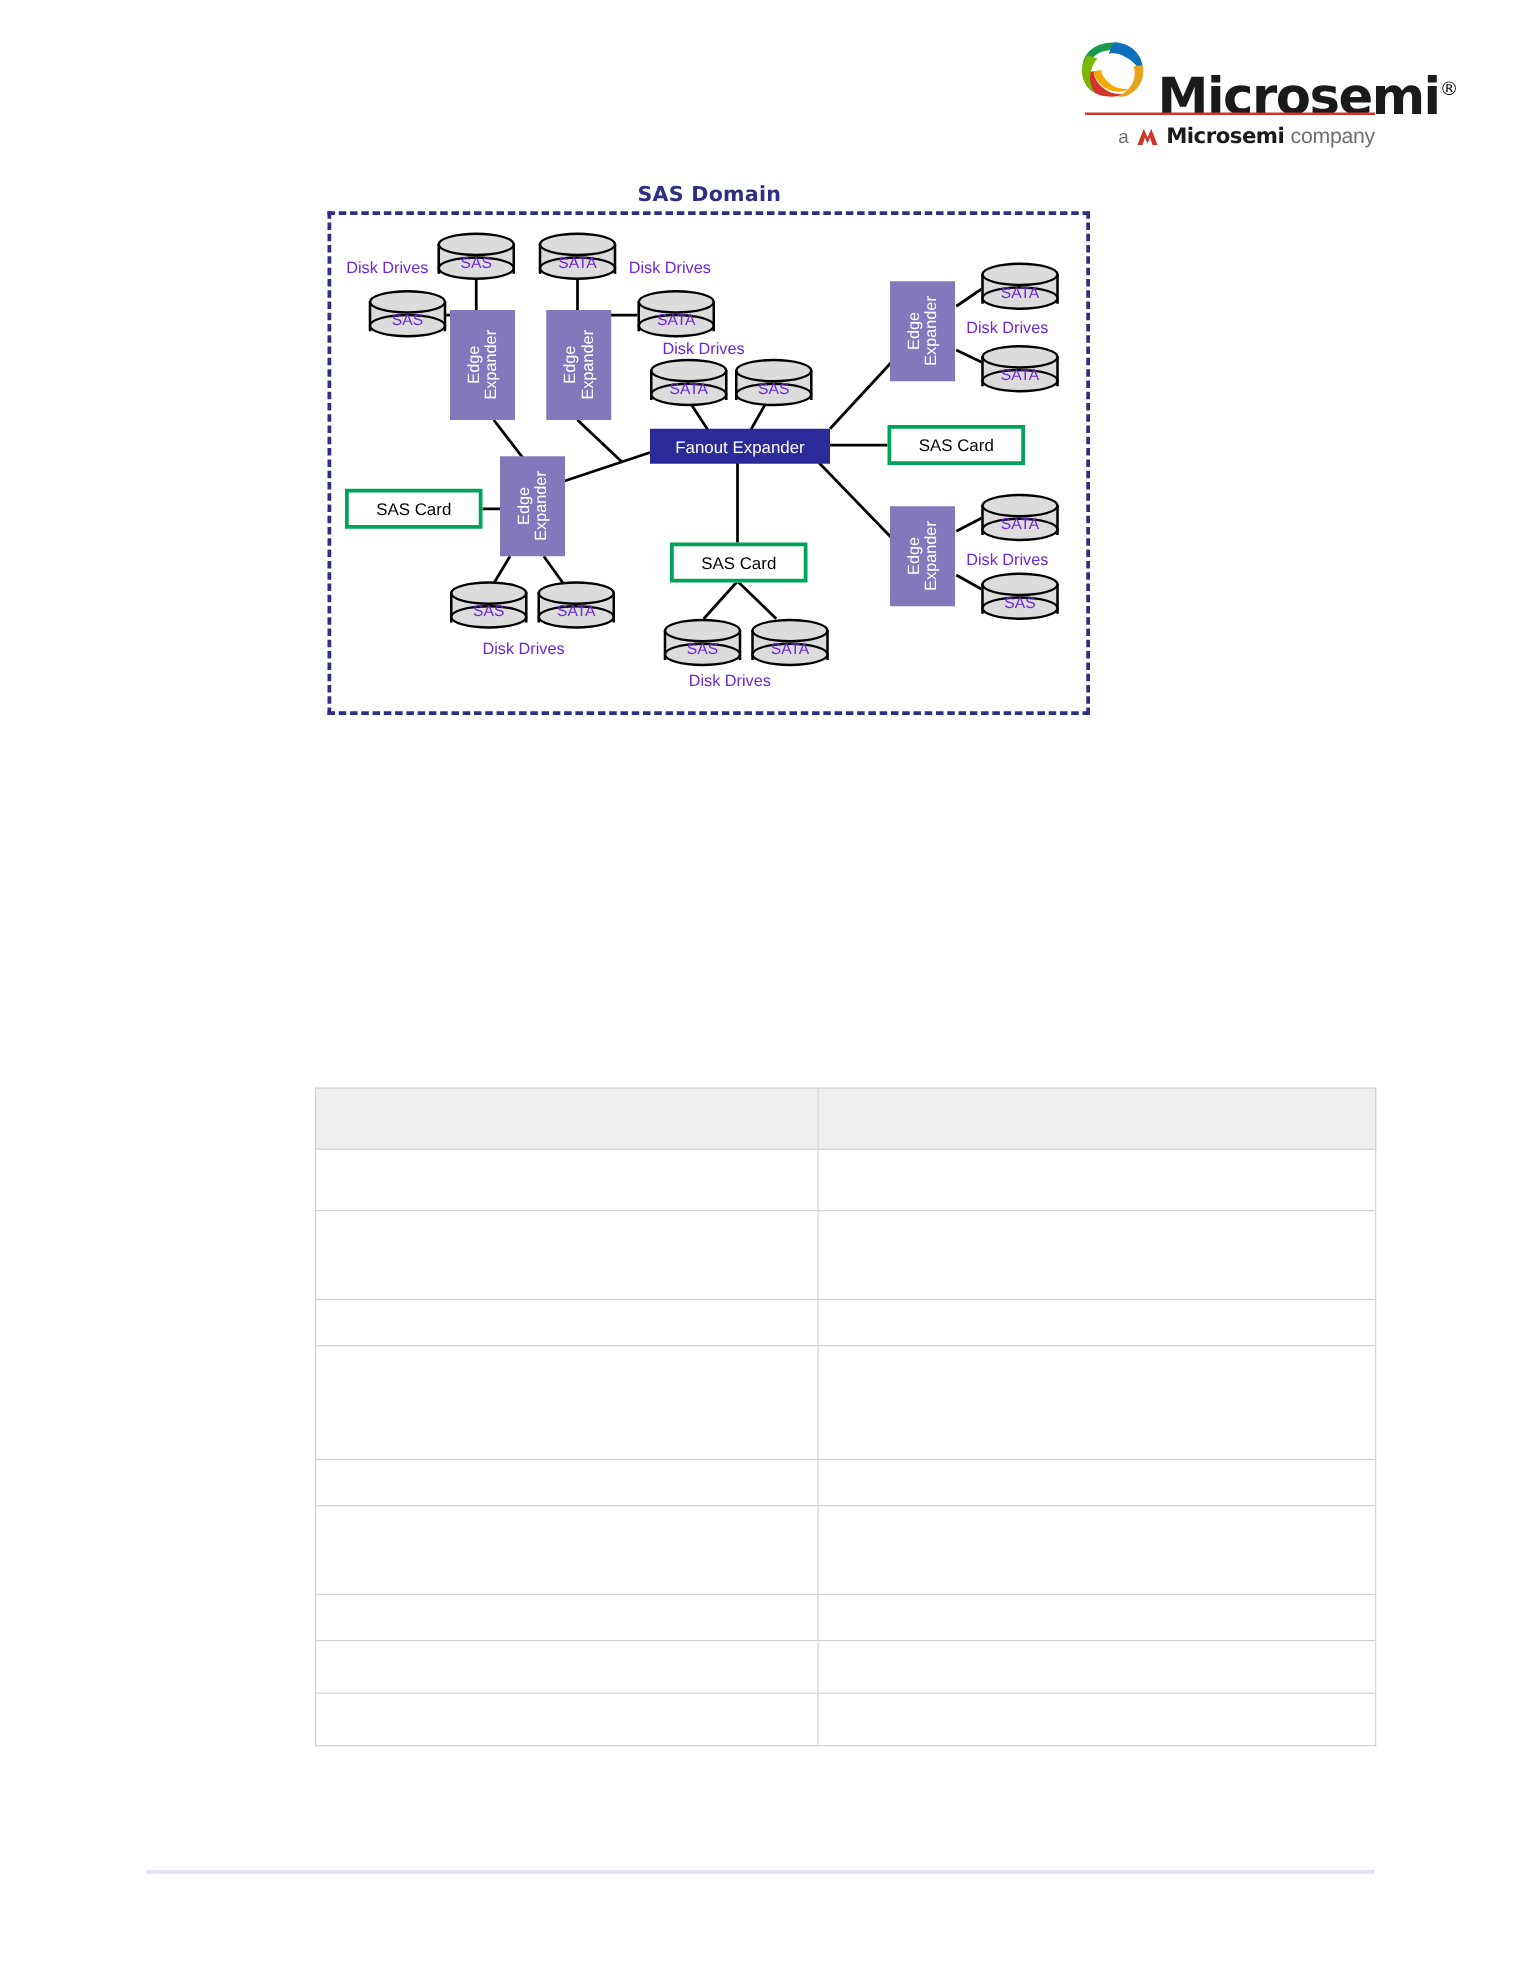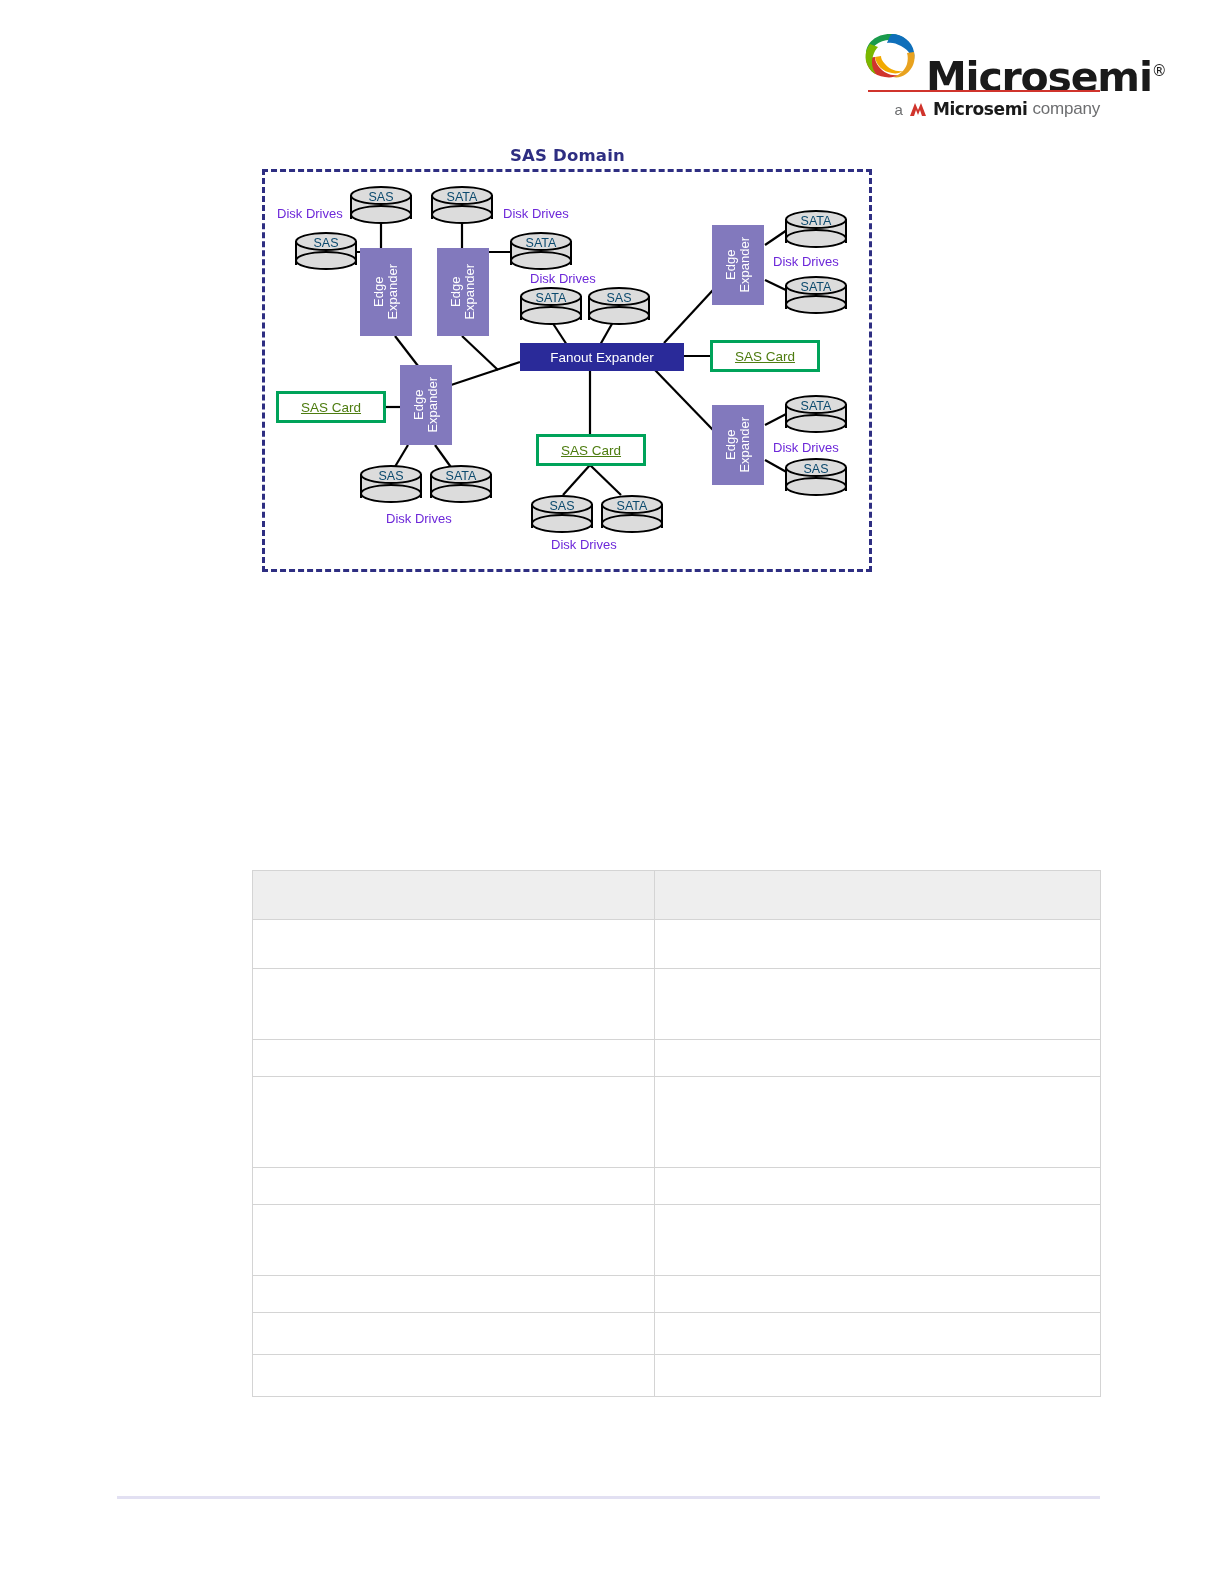--- a/index.html
+++ b/index.html
@@ -54,23 +54,23 @@
     position:absolute;left:0;top:9px;width:62px;height:24px;
     border-left:2px solid #000;border-right:2px solid #000;
     background:#dcdcdc;box-sizing:border-box;z-index:1;
   }
   .drive .bot{
     position:absolute;left:0;top:19px;width:62px;height:19px;
     border:2px solid #000;border-radius:50%/50%;
     background:#dcdcdc;box-sizing:border-box;z-index:2;
   }
   .drive .lbl{
-    position:absolute;left:0;top:2px;width:62px;height:17px;z-index:4;
+    position:absolute;left:0;top:15px;width:62px;height:17px;z-index:4;
     display:flex;align-items:center;justify-content:center;
-    font-size:12.5px;color:#0c4a6e;
+    font-size:12.5px;color:#6d28d9;
   }
 
   
   .expander{
     position:absolute;background:#8279bd;
     display:flex;align-items:center;justify-content:center;
   }
   .expander .vtxt{
     transform:rotate(-90deg);white-space:nowrap;
     color:#ffffff;font-size:13px;line-height:1.06;text-align:center;
@@ -80,21 +80,21 @@
   #fanout{
     position:absolute;background:#2a2a99;
     display:flex;align-items:center;justify-content:center;
     color:#ffffff;font-size:13.5px;
   }
 
   
   .sascard{
     position:absolute;background:#ffffff;border:3px solid #00a35a;
     display:flex;align-items:center;justify-content:center;
-    color:#4d7c0f;font-size:13.5px;box-sizing:border-box;text-decoration:underline;
+    color:#000000;font-size:13.5px;box-sizing:border-box;
   }
 
   .caption{position:absolute;font-size:13px;color:#6d28d9;white-space:nowrap;}
 
   
   #data-table{
     position:absolute;left:252px;top:870px;width:848px;
     border-collapse:collapse;table-layout:fixed;
   }
   #data-table col.c1{width:402px;}
@@ -228,21 +228,21 @@
     <div class="lbl">SATA</div>
   </div>
 
   <div class="drive" style="left:333px;top:147px;">
     <div class="body"></div>
       <div class="bot"></div>
       <div class="top"></div>
     <div class="lbl">SAS</div>
   </div>
 
-  <div id="fanout" style="left:265px;top:203px;width:164px;height:28px;">
+  <div id="fanout" style="left:265px;top:203px;width:144px;height:28px;">
     <span>Fanout Expander</span>
   </div>
 
   <div class="sascard" style="left:21px;top:251px;width:110px;height:32px;">
     <span>SAS Card</span>
   </div>
 
   <div class="sascard" style="left:455px;top:200px;width:110px;height:32px;">
     <span>SAS Card</span>
   </div>

